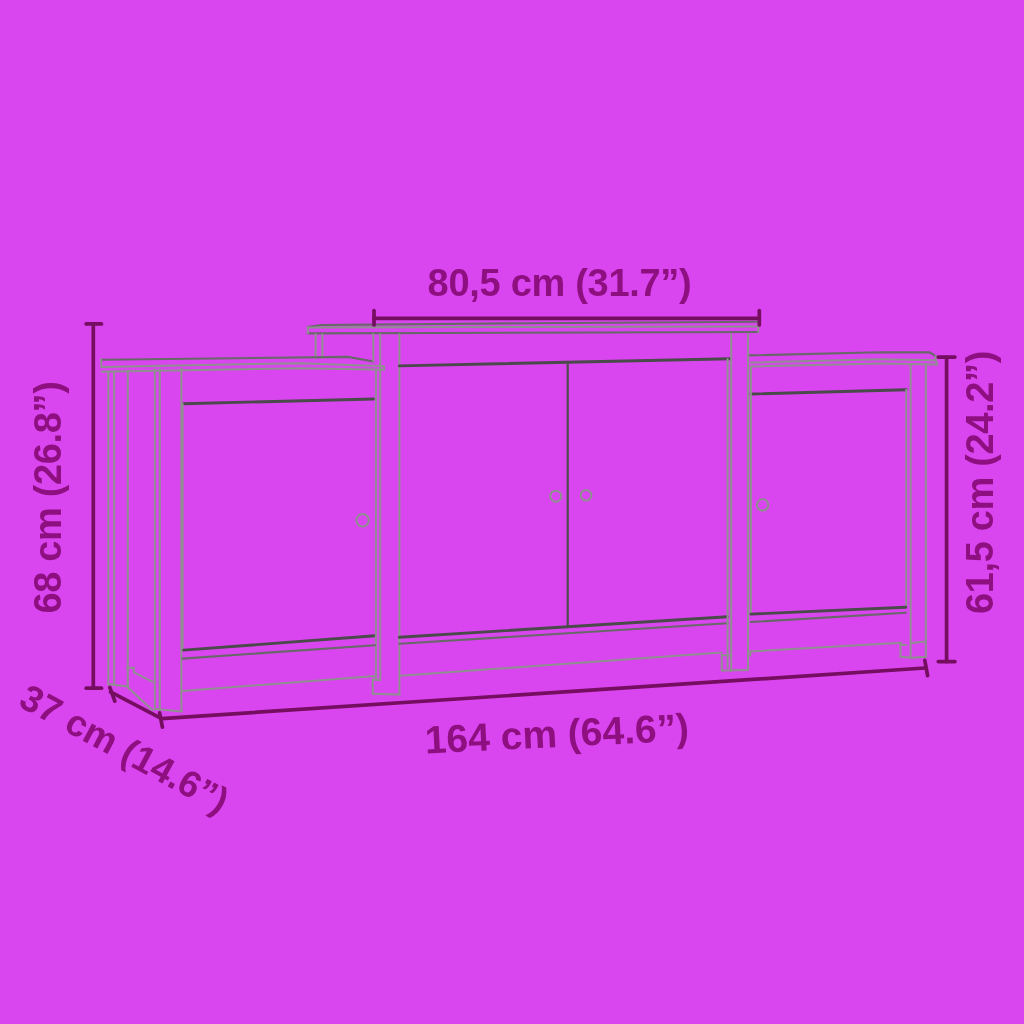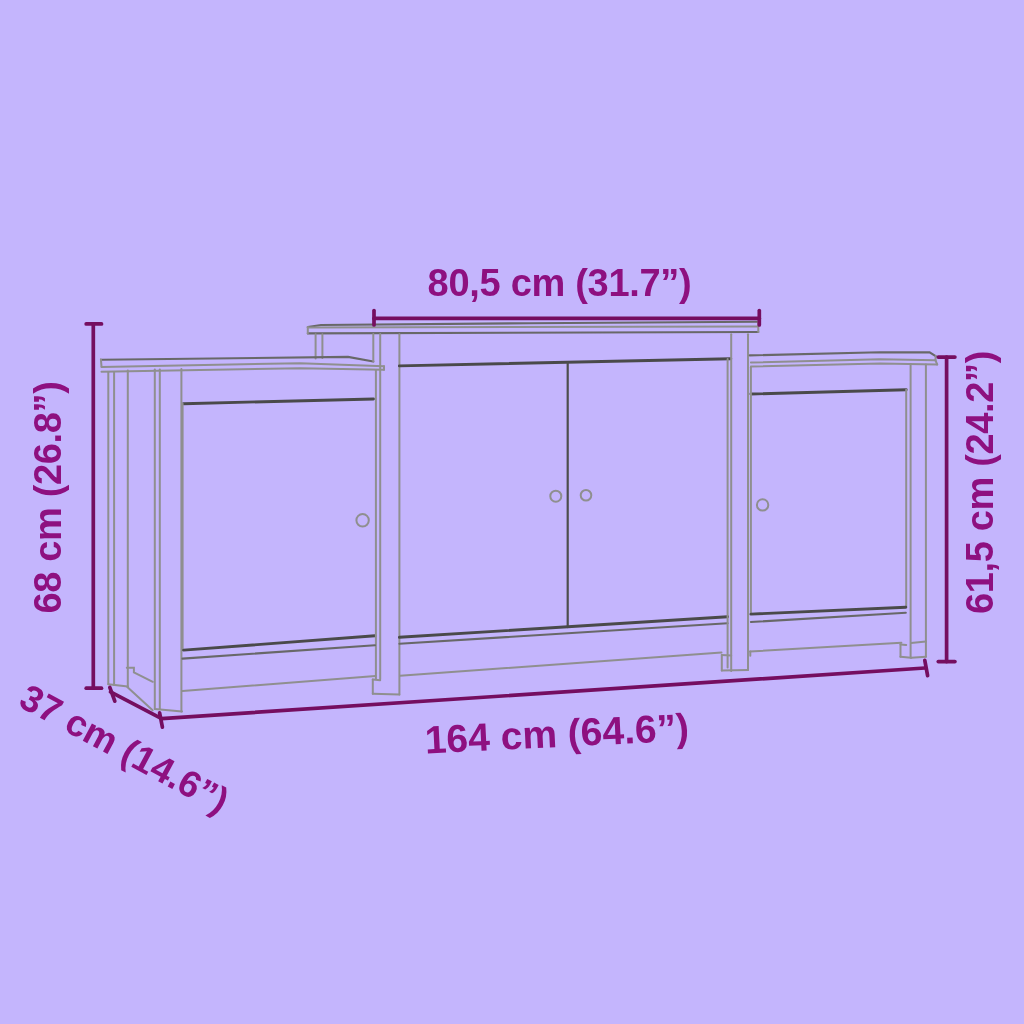--- a/index.html
+++ b/index.html
@@ -1,16 +1,16 @@
 <!DOCTYPE html>
 <html><head>
 <meta charset="utf-8">
 <style>
   html,body{margin:0;padding:0;background:#ffffff;}
-  .page{width:1024px;height:1024px;position:relative;background:#c4b5fd;overflow:hidden;}
+  .page{width:1024px;height:1024px;position:relative;background:#d946ef;overflow:hidden;}
   svg{position:absolute;left:0;top:0;}
   text{font-family:"Liberation Sans", sans-serif;font-weight:bold;fill:#8E1080;}
   .f path, .f circle{fill:none;stroke:#8f8f8f;stroke-width:2.0;stroke-linecap:round;}
   .f .m{stroke:#686868;stroke-width:2.1;}
   .f .h{stroke:#4a4a4a;stroke-width:2.9;}
   .d path{fill:none;stroke:#750E60;stroke-width:3.7;stroke-linecap:round;}
 </style>
 </head>
 <body>
 <div class="page">

